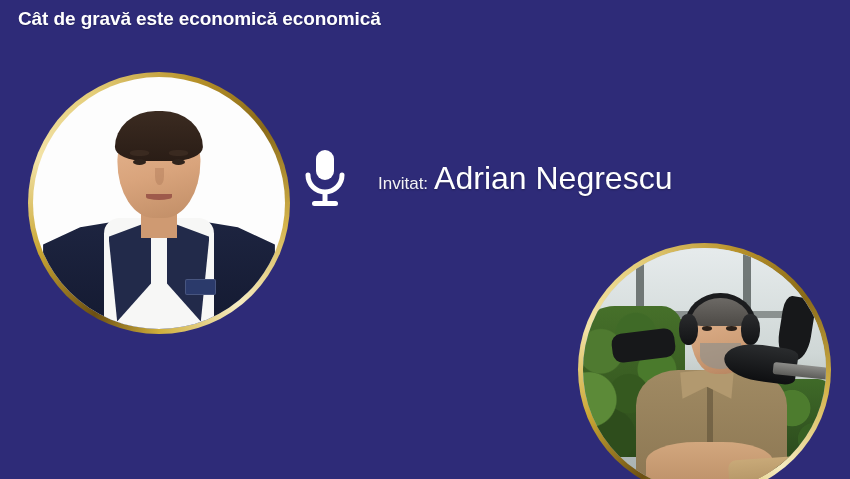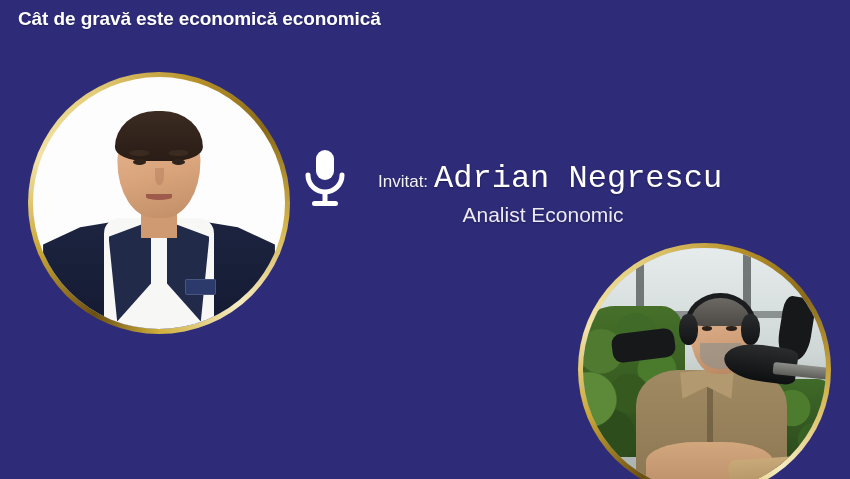--- a/index.html
+++ b/index.html
@@ -427,21 +427,20 @@
     font-size: 17px;
     font-weight: normal;
     vertical-align: baseline;
   }
   #guest-name {
     font-size: 32px;
     font-weight: normal;
     vertical-align: baseline;
     margin-left: 6px;
     color: #ffffff;
-    font-family: Liberation Mono, monospace;
   }
   #guest-role {
     position: absolute;
     left: 378px;
     top: 203px;
     width: 330px;
     text-align: center;
     font-size: 21px;
     color: #eceaf3;
     white-space: nowrap;
@@ -482,21 +481,20 @@
       <path d="M9 27 a17 17 0 0 0 34 0" fill="none" stroke="#ffffff" stroke-width="5" stroke-linecap="round"></path>
       <rect x="23.5" y="43" width="5" height="11" fill="#ffffff"></rect>
       <rect x="13" y="53" width="26" height="5" rx="2.5" fill="#ffffff"></rect>
     </svg>
   </div>
 
   <div id="guest-line">
     <span id="guest-label">Invitat:</span><span id="guest-name">Adrian Negrescu</span>
   </div>
 
-  <div id="guest-role">Analist Economic</div>
 
   <div class="portrait-frame gold-ring" id="host-portrait">
     <div class="inner">
       <div class="photo-host">
         <div class="h-window"></div>
         <div class="h-mullion a"></div>
         <div class="h-mullion b"></div>
         <div class="h-rail"></div>
         <div class="h-foliage"></div>
         <div class="h-foliage2"></div>

